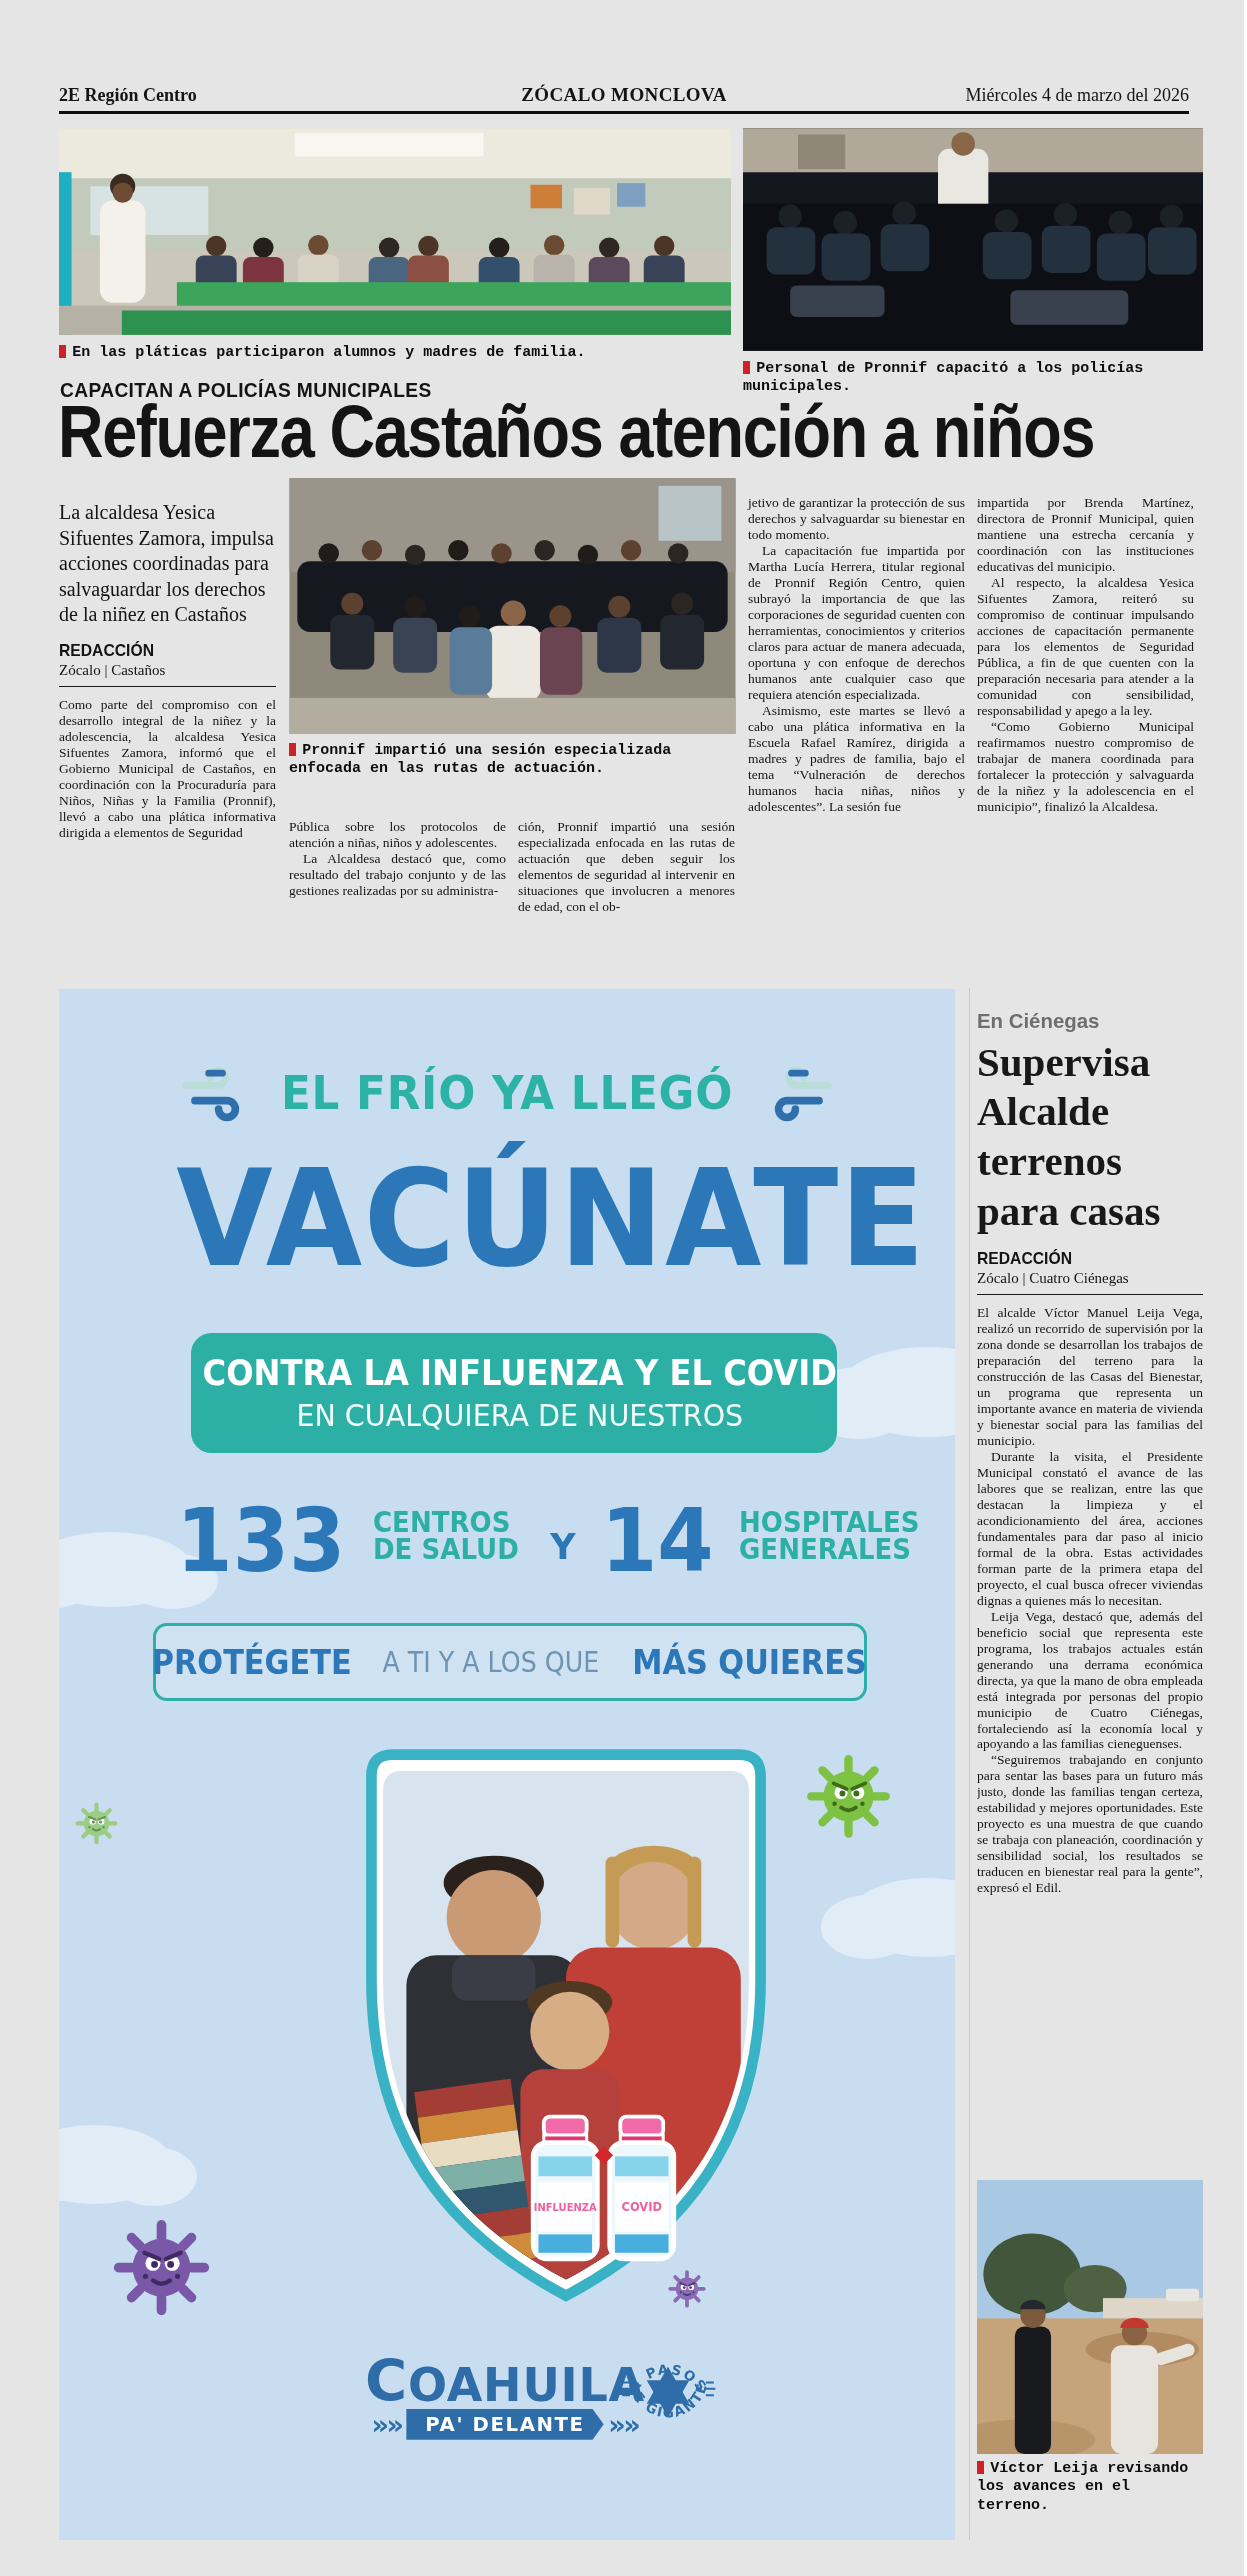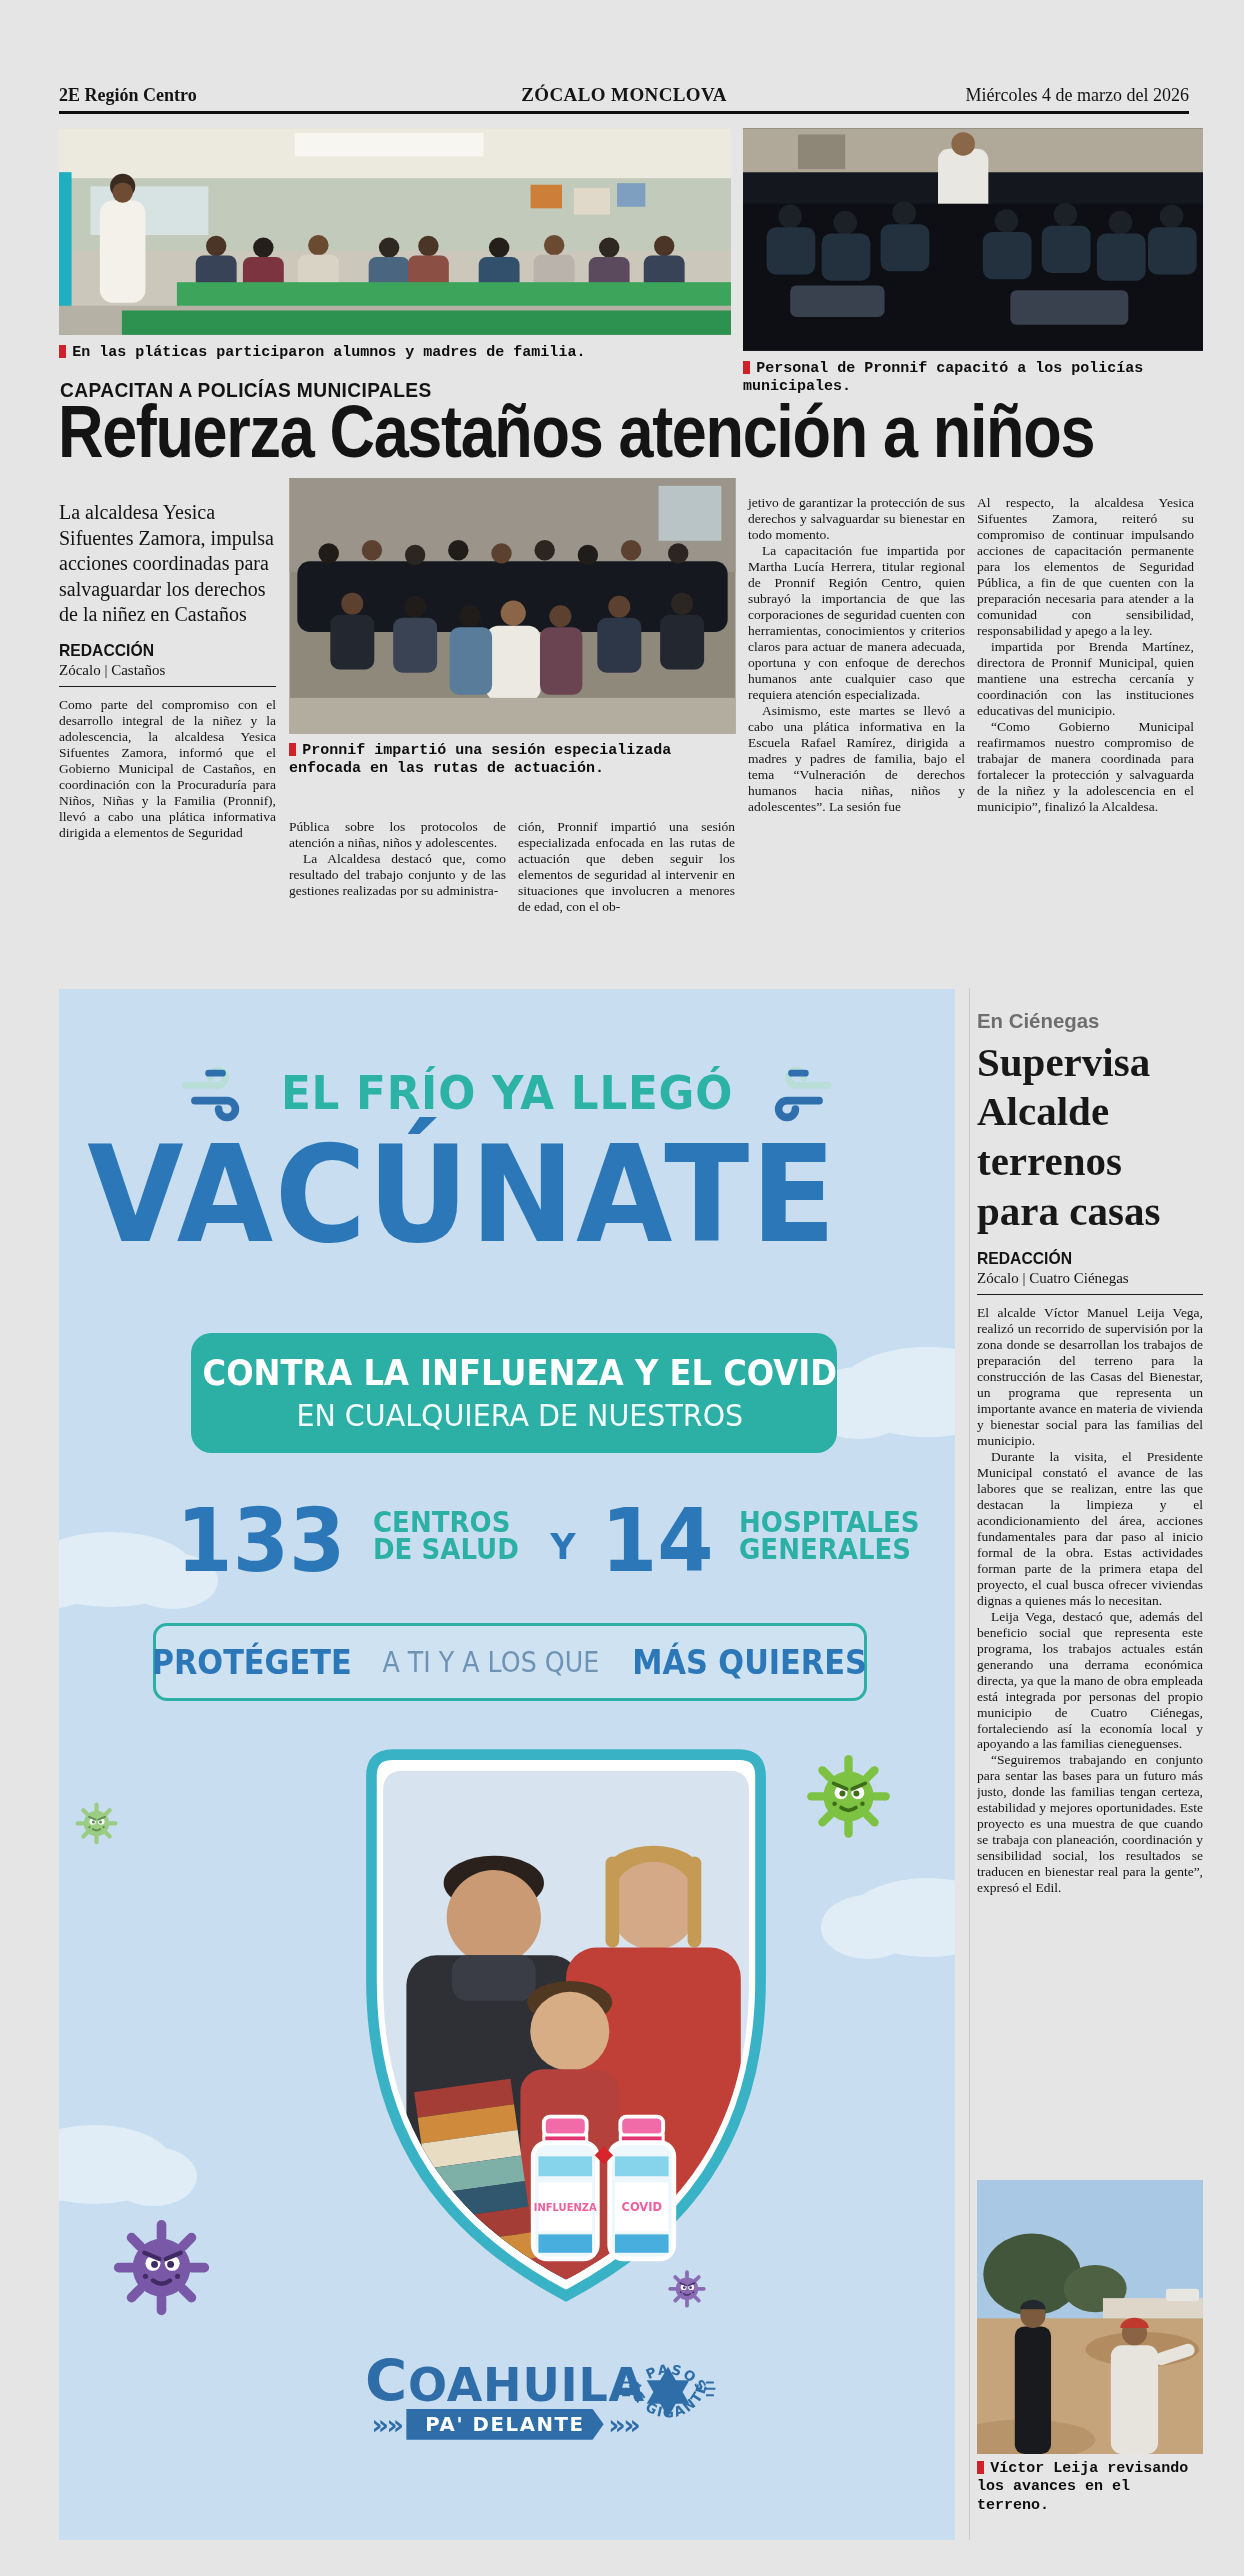--- a/index.html
+++ b/index.html
@@ -43,21 +43,21 @@
   .cloud{position:absolute;background:#e9f3fa;border-radius:50%;opacity:.75;}
   .cloud::before,.cloud::after{content:"";position:absolute;background:#e9f3fa;border-radius:50%;}
   .cloud::before{width:60%;height:80%;left:-18%;top:22%;}
   .cloud::after{width:55%;height:75%;right:-15%;top:28%;}
 
   .ad-frio{position:absolute;left:0;top:72px;width:100%;display:flex;justify-content:center;align-items:center;gap:22px;}
   .ad-frio .txt{font-family:"DejaVu Sans",sans-serif;font-weight:bold;font-size:46px;color:#2cb3a6;letter-spacing:0.8px;transform:scaleX(.95);white-space:nowrap;}
   .gust{width:69px;height:64px;}
   .gust.flip{transform:scaleX(-1);}
 
-  .ad-vacunate{position:absolute;left:0;top:139px;width:100%;text-align:left;}
+  .ad-vacunate{position:absolute;left:0;top:163px;width:100%;text-align:right;}
   .ad-vacunate span{display:inline-block;font-family:"DejaVu Sans",sans-serif;font-weight:bold;font-size:134px;line-height:1;color:#2b77b8;letter-spacing:1.6px;transform:scaleX(.93);}
 
   .ad-band{position:absolute;left:132px;top:344px;width:634px;height:120px;background:#2cb0a6;border-radius:20.4px;
            display:flex;flex-direction:column;justify-content:center;align-items:center;gap:3.1px;padding-left:12px;}
   .ad-band .b1{font-family:"DejaVu Sans",sans-serif;font-weight:bold;font-size:35px;color:#fff;white-space:nowrap;transform:scaleX(.92);}
   .ad-band .b2{font-family:"DejaVu Sans",sans-serif;font-size:31px;color:#f3fbfa;white-space:nowrap;transform:scaleX(.92);}
 
   .ad-stats{position:absolute;left:0;top:510px;width:100%;display:flex;justify-content:center;align-items:flex-start;gap:20.4px;margin-left:44px;}
   .stat-num{font-family:"DejaVu Sans",sans-serif;font-weight:bold;font-size:88px;line-height:.95;color:#2b77b8;transform:scaleX(.92);}
   .stat-label{font-family:"DejaVu Sans",sans-serif;font-weight:bold;font-size:28px;line-height:.95;color:#2cb0a6;transform:scaleX(.93);transform-origin:0 50%;margin-top:11px;}
@@ -258,22 +258,22 @@
   </div>
   <div class="col bodytext" style="left:518px;top:819px">
     <p>ción, Pronnif impartió una sesión especializada enfocada en las rutas de actuación que deben seguir los elementos de seguridad al intervenir en situaciones que involucren a menores de edad, con el ob-</p>
   </div>
   <div class="col bodytext" style="left:748px;top:495px">
     <p>jetivo de garantizar la protección de sus derechos y salvaguardar su bienestar en todo momento.</p>
     <p>La capacitación fue impartida por Martha Lucía Herrera, titular regional de Pronnif Región Centro, quien subrayó la importancia de que las corporaciones de seguridad cuenten con herramientas, conocimientos y criterios claros para actuar de manera adecuada, oportuna y con enfoque de derechos humanos ante cualquier caso que requiera atención especializada.</p>
     <p>Asimismo, este martes se llevó a cabo una plática informativa en la Escuela Rafael Ramírez, dirigida a madres y padres de familia, bajo el tema “Vulneración de derechos humanos hacia niñas, niños y adolescentes”. La sesión fue</p>
   </div>
   <div class="col bodytext" style="left:977px;top:495px">
+    <p>impartida por Brenda Martínez, directora de Pronnif Municipal, quien mantiene una estrecha cercanía y coordinación con las instituciones educativas del municipio.</p>
     <p>Al respecto, la alcaldesa Yesica Sifuentes Zamora, reiteró su compromiso de continuar impulsando acciones de capacitación permanente para los elementos de Seguridad Pública, a fin de que cuenten con la preparación necesaria para atender a la comunidad con sensibilidad, responsabilidad y apego a la ley.</p>
-    <p>impartida por Brenda Martínez, directora de Pronnif Municipal, quien mantiene una estrecha cercanía y coordinación con las instituciones educativas del municipio.</p>
     <p>“Como Gobierno Municipal reafirmamos nuestro compromiso de trabajar de manera coordinada para fortalecer la protección y salvaguarda de la niñez y la adolescencia en el municipio”, finalizó la Alcaldesa.</p>
   </div>
 
   <div class="vline"></div>
 
   <div class="ad">
     <div class="cloud" style="left:-31px;top:543px;width:165px;height:75px"></div>
     <div class="cloud" style="left:778px;top:358px;width:181px;height:90px"></div>
     <div class="cloud" style="left:790px;top:889px;width:157px;height:79px"></div>
     <div class="cloud" style="left:-43px;top:1136px;width:157px;height:79px"></div>

